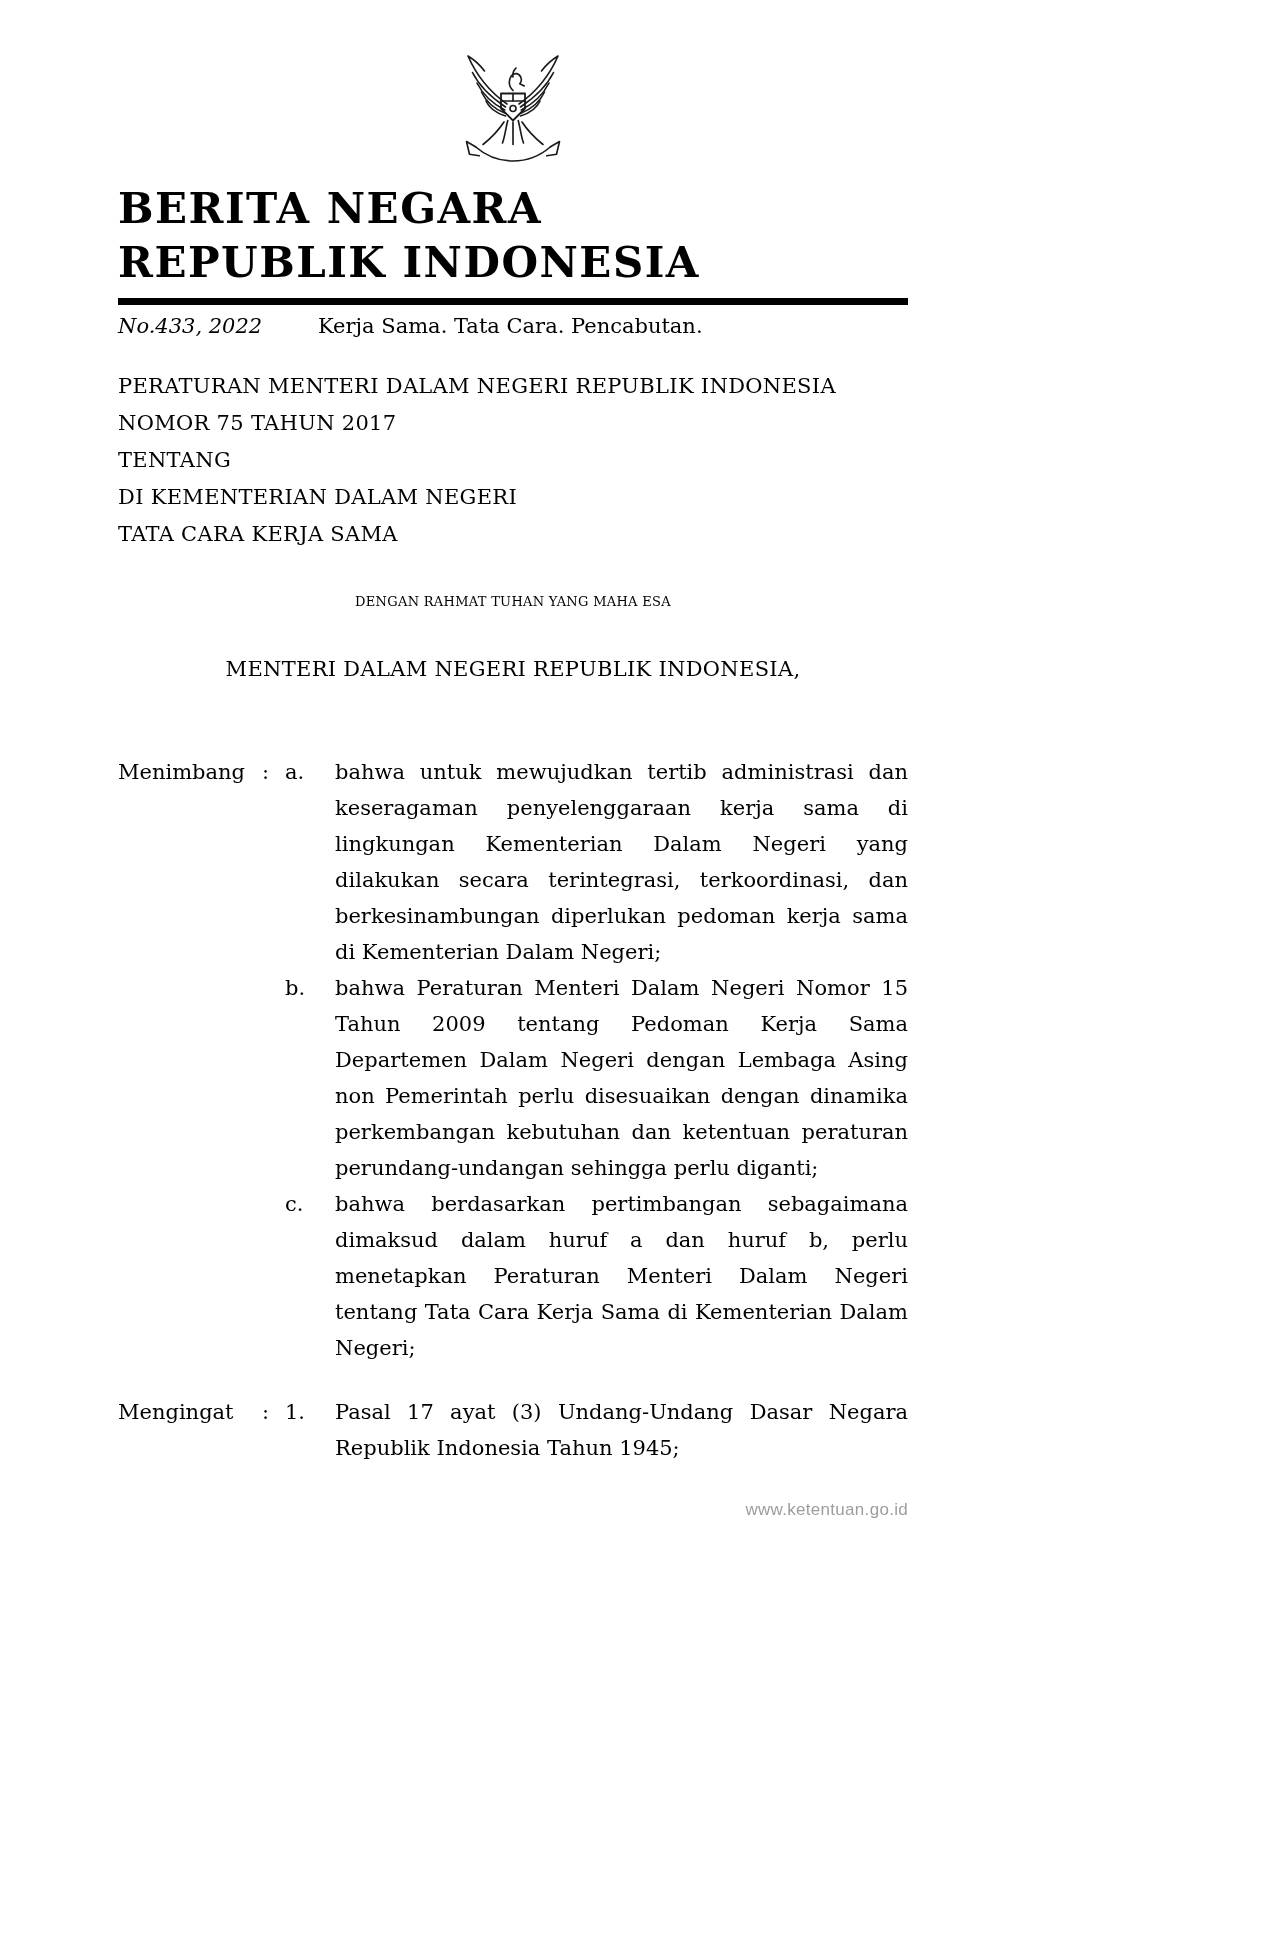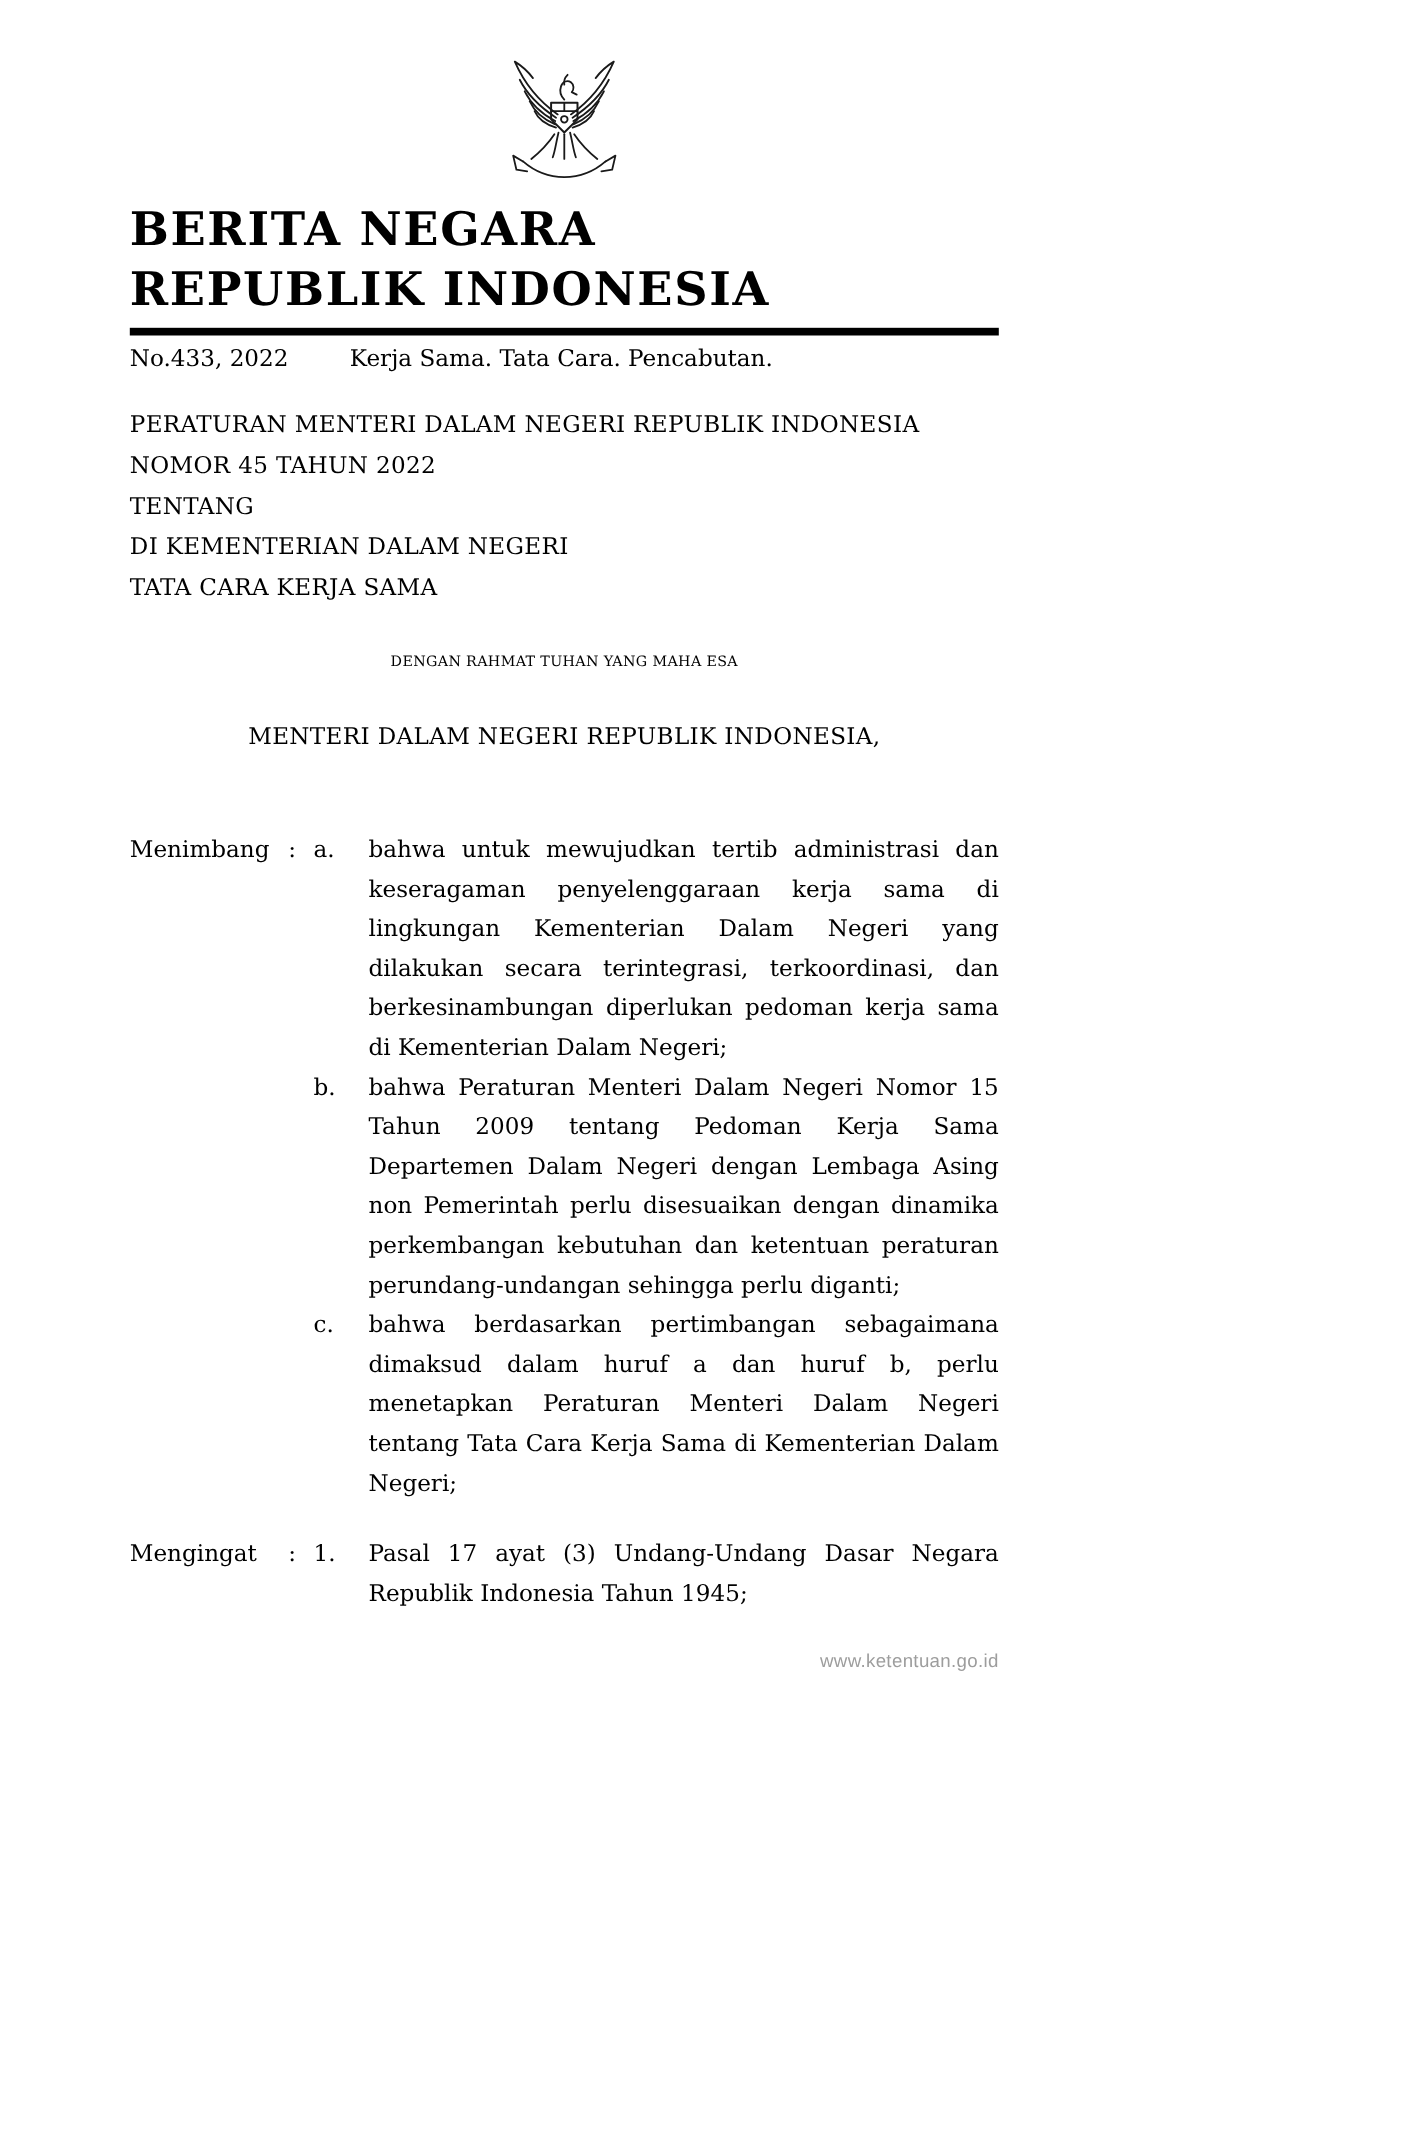--- a/index.html
+++ b/index.html
@@ -14,21 +14,21 @@
   .emblem-wrap { padding-top:44px; text-align:center; }
   .emblem-wrap svg { width:120px; height:126px; }
 
   .masthead-title {
     margin-top:8px; text-align:left; font-weight:bold;
     font-size:42px; line-height:54px; letter-spacing:1.5px;
   }
   .thick-rule { margin-top:8px; height:7px; background:#000; }
 
   .no-row { margin-top:9px; display:flex; align-items:baseline; font-size:21px; }
-  .issue-no { width:200px; flex:none; }
+  .issue-no { width:200px; flex:none;font-style:italic; }
   .subject { flex:1; }
   .no-row .spacer { width:63px; flex:none; }
 
   .doc-heading { margin-top:30px; text-align:left; font-size:21px; line-height:37px; letter-spacing:0.3px; }
   .invocation { margin-top:30px; text-align:center; font-size:13px; line-height:37px; letter-spacing:0.3px; }
   .authority  { margin-top:31px; text-align:center; font-size:21px; line-height:37px; letter-spacing:0.3px; }
 
   .clause { display:flex; font-size:21px; line-height:36px; align-items:flex-start; }
   .clause-menimbang { margin-top:66px; }
   .clause-mengingat { margin-top:28px; }
@@ -96,21 +96,21 @@
   <div class="thick-rule"></div>
 
   <div class="no-row">
     <span class="issue-no">No.433, 2022</span>
     <span class="subject">Kerja Sama. Tata Cara. Pencabutan.</span>
     <span class="spacer"></span>
   </div>
 
   <div class="doc-heading">
     <div>PERATURAN MENTERI DALAM NEGERI REPUBLIK INDONESIA</div>
-    <div>NOMOR 45 TAHUN 2022</div>
+    <div>NOMOR 75 TAHUN 2017</div>
     <div>TENTANG</div>
     <div>DI KEMENTERIAN DALAM NEGERI</div>
     <div>TATA CARA KERJA SAMA</div>
   </div>
 
   <div class="invocation">DENGAN RAHMAT TUHAN YANG MAHA ESA</div>
 
   <div class="authority">MENTERI DALAM NEGERI REPUBLIK INDONESIA,</div>
 
   <div class="clause clause-menimbang">

